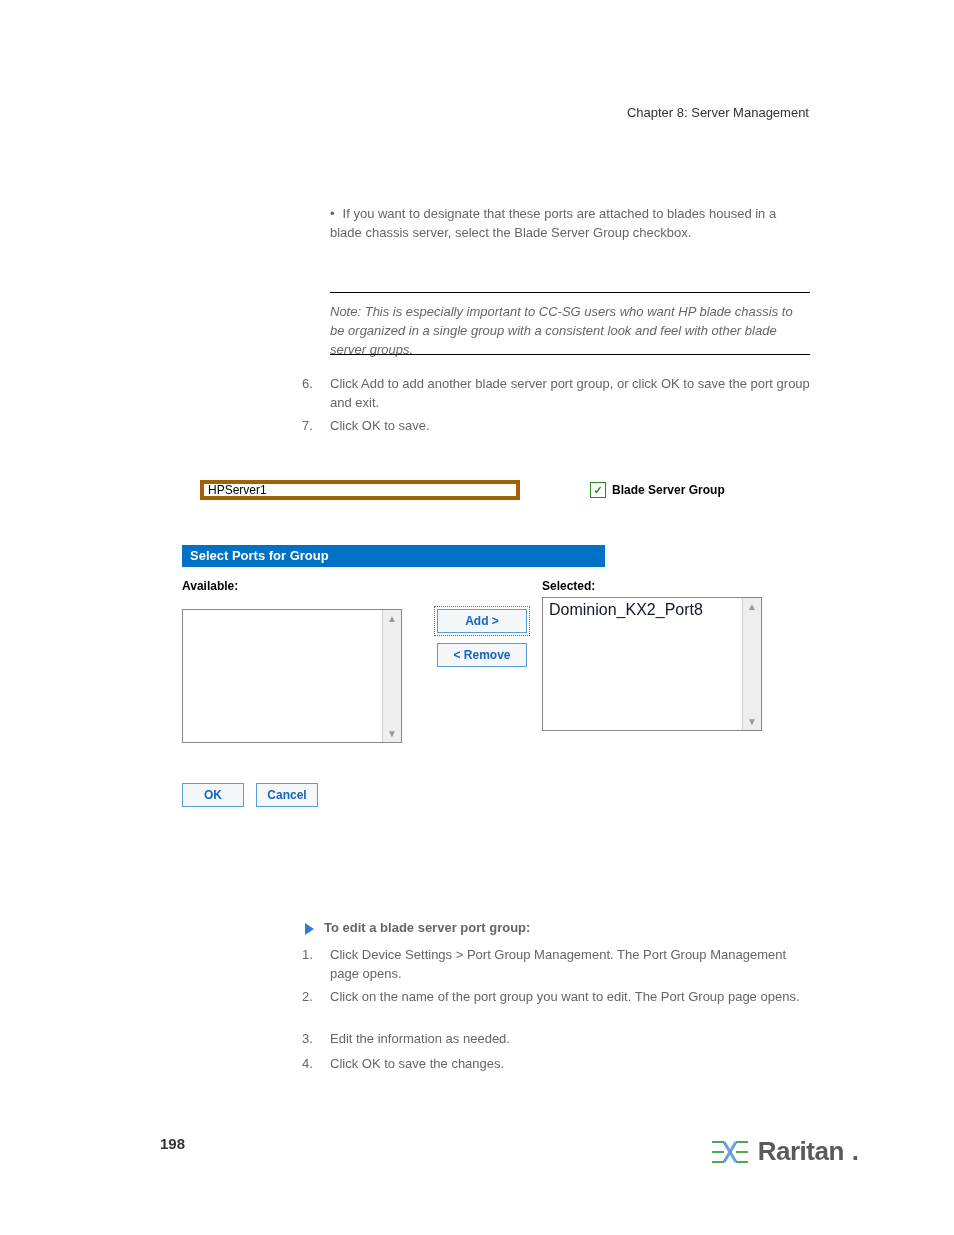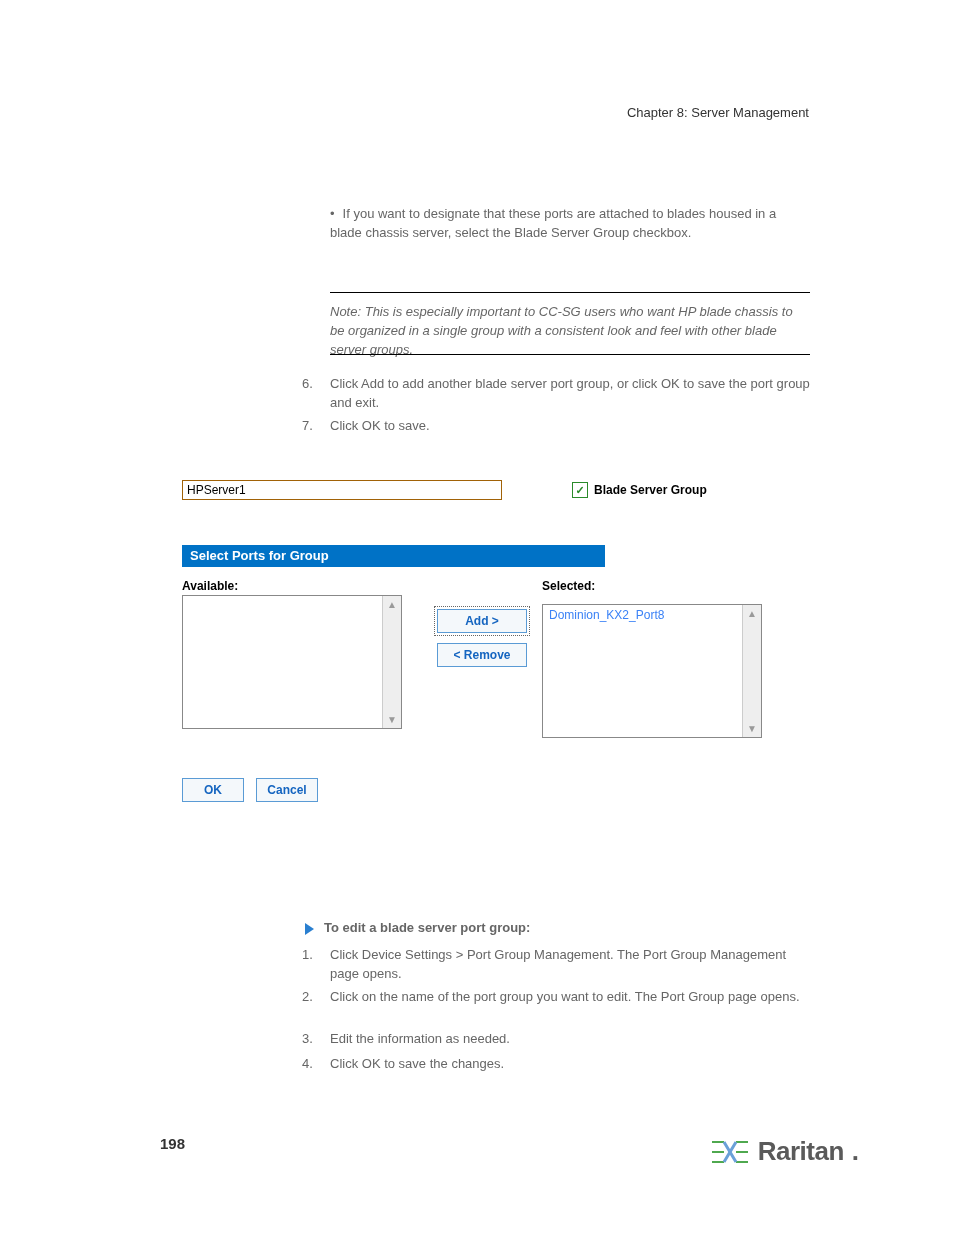--- a/index.html
+++ b/index.html
@@ -58,35 +58,35 @@
   .ui-shot {
     position: absolute; left: 182px; top: 480px; width: 600px;
     font-family: Tahoma, Arial, sans-serif; font-size: 12px; color:#000;
   }
   .blue-bar {
     background: #0078d4; background: #0072c6; height: 22px; line-height:22px;
     color:#fff; font-weight:bold; padding-left:8px; font-size:13px; width: 415px;
   }
   .label { font-weight: bold; font-size:12px; margin-top: 14px; margin-bottom:2px;}
   .text-input {
-    width: 320px; height: 20px; border:1px solid #a16207; background:#fff;
-    padding: 1px 4px; font-size:12px; box-sizing: border-box;
+    width: 320px; height: 20px; border:4px solid #a16207; background:#fff;
+    padding: 1px 4px; font-size:12px; box-sizing: border-box; margin-left: 18px;
   }
   .chk-wrap { display:inline-flex; align-items:center; gap:6px; }
   .chk {
     width:14px; height:14px; border:1px solid #2a8a2a; display:inline-flex; align-items:center; justify-content:center;
     font-size:11px; color:#2a8a2a; font-weight:bold; line-height:1;
   }
   .listbox {
     width: 220px; height: 134px; border:1px solid #888; background:#fff; position:relative; box-sizing:border-box;
   }
   .listbox .scroll { position:absolute; right:0; top:0; bottom:0; width:18px; background:#eee;
     border-left:1px solid #ccc; display:flex; flex-direction:column; justify-content:space-between; align-items:center;}
   .scroll .arrow{font-size:10px; color:#999; padding:3px 0;}
-  .listbox .item { padding:3px 6px; font-size:12px; color:#3b82f6; }
+  .listbox .item { padding:3px 6px; font-size:16px; color:#0f172a; }
   .move-col { width: 120px; display:flex; flex-direction:column; align-items:center; gap:10px; padding-top: 30px;}
   .btn {
     border:1px solid #5a9bd5; background:#f4f8fb; color:#1a73e8; color:#1565c0;
     font-weight:bold; font-size:12px; height:22px; min-width:72px; padding:0 8px;
     display:inline-flex; align-items:center; justify-content:center; cursor:pointer;
   }
   .btn-add { outline:1px dotted #666; outline-offset:2px; }
   .ok-cancel { margin-top: 40px; display:flex; gap:12px;}
   .ok-cancel .btn { min-width: 40px; padding:0 10px;}
   .blue-triangle {
@@ -134,34 +134,34 @@
         <span class="chk">✓</span>
         <span style="font-weight:bold;">Blade Server Group</span>
       </span>
     </div>
 
     <div style="height:45px;"></div>
     <div class="blue-bar">Select Ports for Group</div>
 
     <div style="display:flex; margin-top:12px; align-items:flex-start;">
       <div style="width:240px;">
-        <div style="font-weight:bold; margin-bottom:2px;">Available:</div>
+        <div style="font-weight:bold; margin-bottom:16px;">Available:</div>
         <div class="listbox">
           <div class="scroll">
             <span class="arrow">▲</span>
             <span class="arrow">▼</span>
           </div>
         </div>
       </div>
       <div class="move-col">
         <div class="btn btn-add">Add &gt;</div>
         <div class="btn">&lt; Remove</div>
       </div>
       <div style="width:240px;">
-        <div style="font-weight:bold; margin-bottom:11px;">Selected:</div>
+        <div style="font-weight:bold; margin-bottom:4px;">Selected:</div>
         <div class="listbox">
           <div class="item">Dominion_KX2_Port8</div>
           <div class="scroll">
             <span class="arrow">▲</span>
             <span class="arrow">▼</span>
           </div>
         </div>
       </div>
     </div>
 

